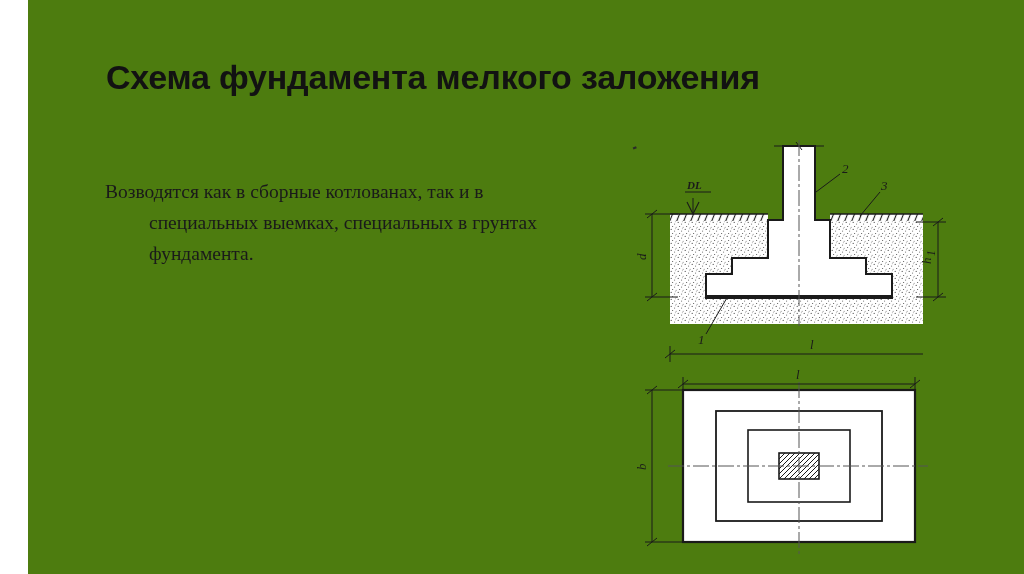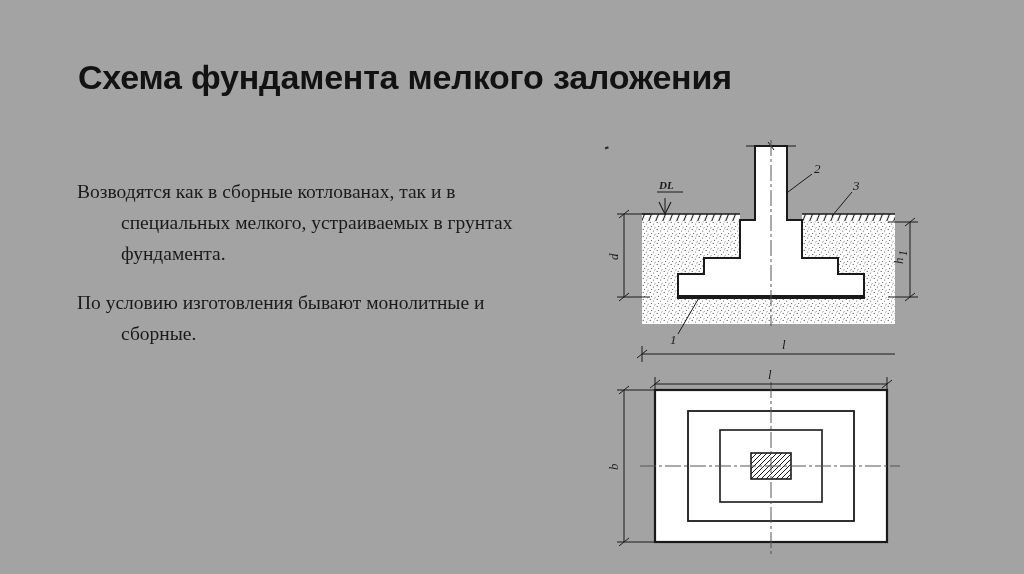--- a/index.html
+++ b/index.html
@@ -13,21 +13,22 @@
     height: 574px;
     position: relative;
     overflow: hidden;
     font-family: "Liberation Serif", "DejaVu Serif", serif;
     color: #000000;
   }
 
   #slide {
     position: absolute;
     inset: 0;
-    background: #a3a3a3;
+    background: #4d7c0f;
+    margin-left: 28px;
   }
 
   
   #slide-title {
     position: absolute;
     left: 78px;
     top: 56px;
     width: 850px;
     font-family: "Liberation Sans", "DejaVu Sans", sans-serif;
     font-weight: bold;
@@ -94,28 +95,24 @@
 <body>
 
 <div id="slide">
 
   <div id="slide-title">Схема фундамента мелкого заложения</div>
 
   <div id="body-text">
 
     <p class="para">
       <span>Возводятся как в сборные котлованах, так и в</span>
-      <span class="cont">специальных мелкого, устраиваемых в грунтах</span>
+      <span class="cont">специальных выемках, специальных в грунтах</span>
       <span class="cont">фундамента.</span>
     </p>
 
-    <p class="para">
-      <span>По условию изготовления бывают монолитные и</span>
-      <span class="cont">сборные.</span>
-    </p>
 
   </div>
 
   <div id="drawing">
     <svg width="420" height="440" viewBox="0 0 420 440" xmlns="http://www.w3.org/2000/svg">
       <defs>
 
         <pattern id="soil" width="7" height="7" patternUnits="userSpaceOnUse">
           <rect width="7" height="7" fill="#ffffff"></rect>
           <circle cx="1.2" cy="1.4" r="0.62" fill="#5a5a5a"></circle>

